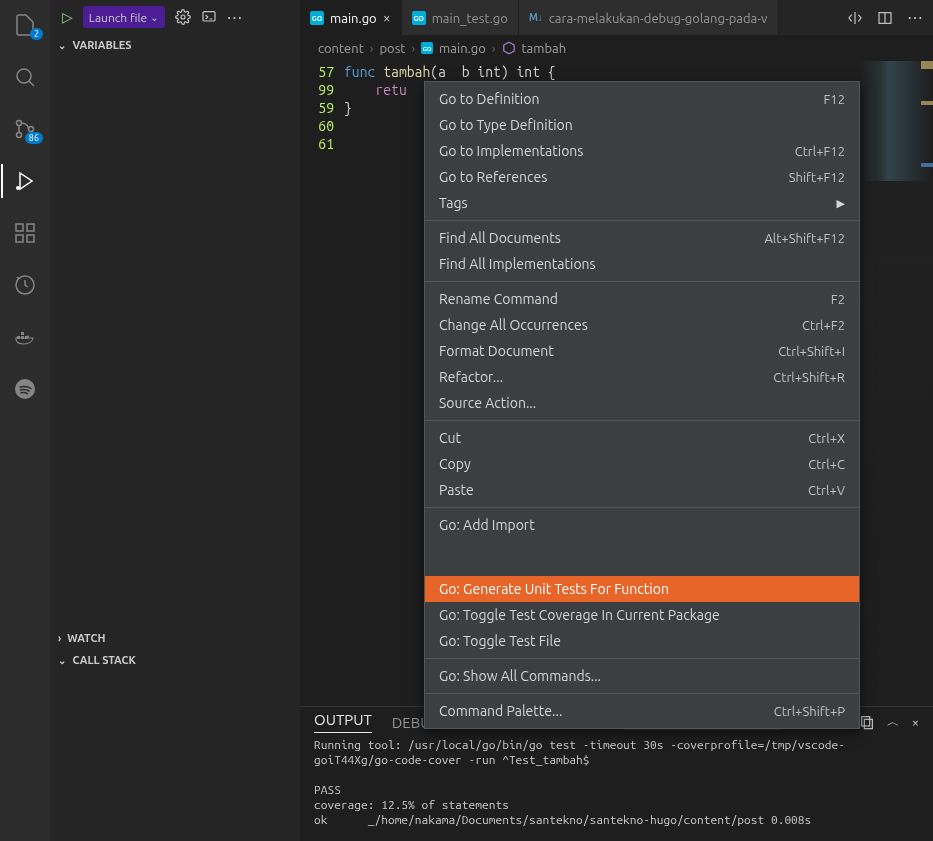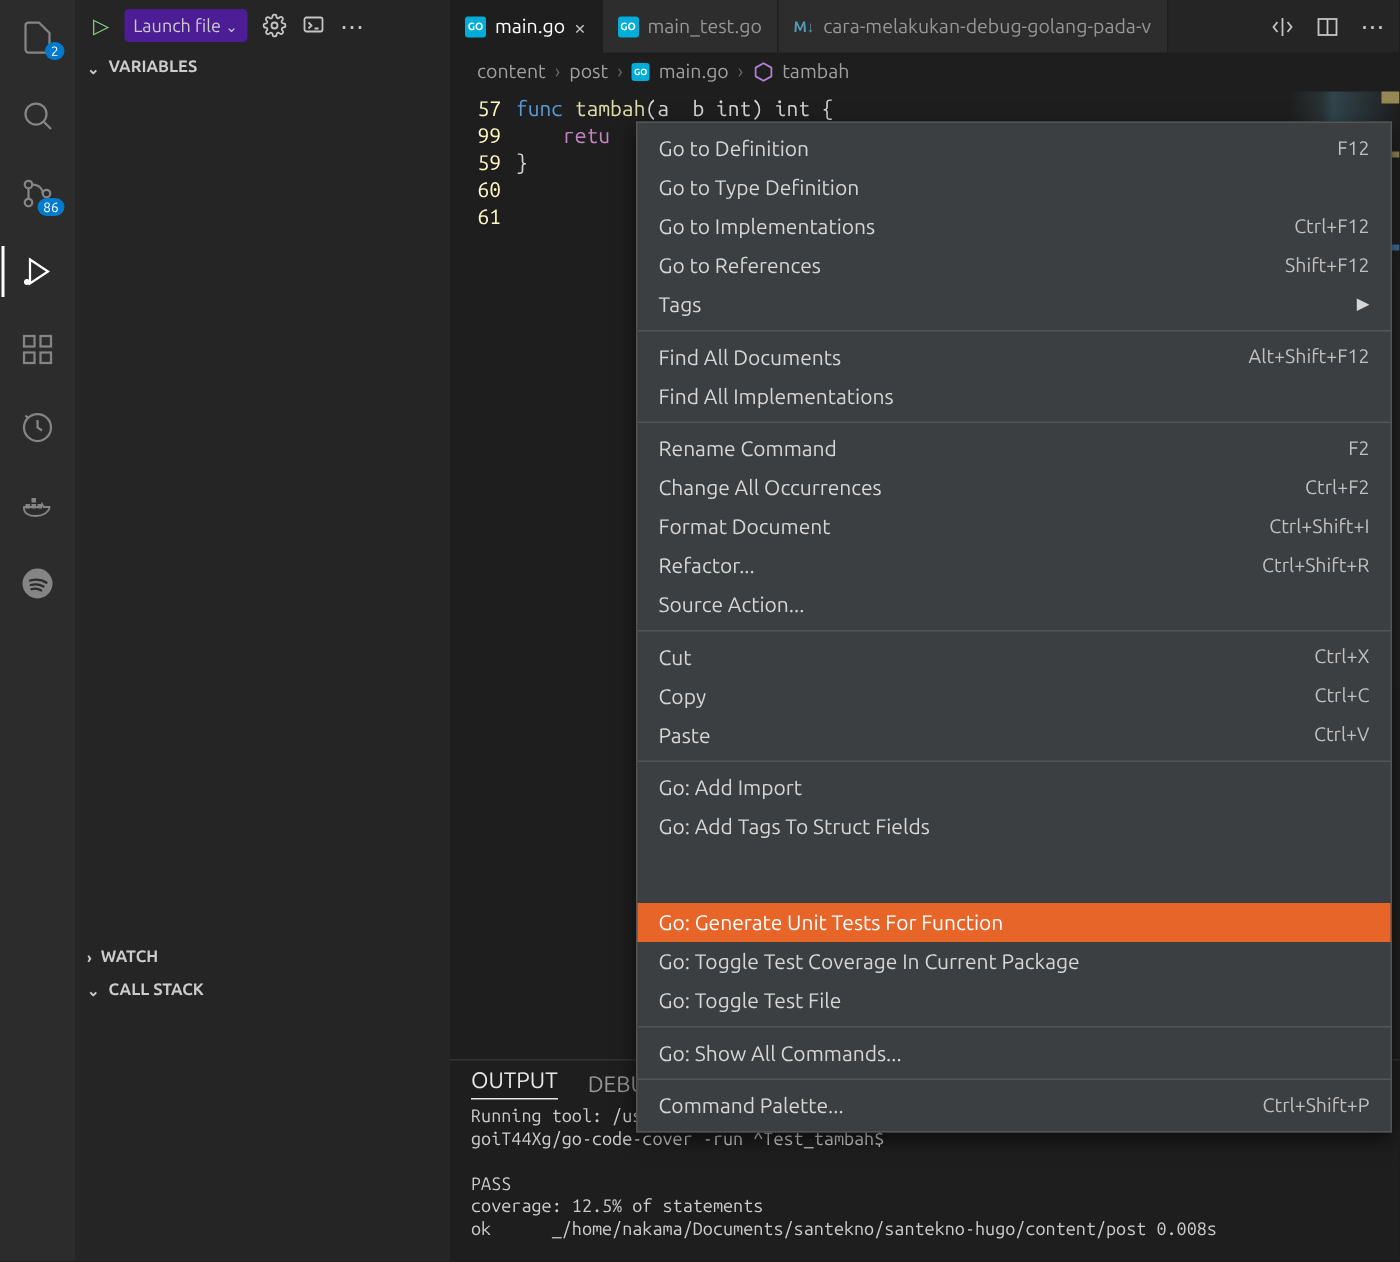--- a/index.html
+++ b/index.html
@@ -149,21 +149,21 @@
 .breadcrumb .sep { color: #666; }
 .editor {
   flex: 1;
   position: relative;
   display: flex;
 }
 .gutter {
   width: 44px;
   text-align: right;
   padding-right: 10px;
-  color: #fef9c3;
+  color: #bef264;
   font-family: "Ubuntu Mono", Consolas, monospace;
   font-size: 14px;
   line-height: 18px;
   padding-top: 2px;
 }
 .code {
   flex: 1;
   font-family: "Ubuntu Mono", Consolas, monospace;
   font-size: 14px;
   line-height: 18px;
@@ -235,21 +235,21 @@
   font-size: 12px;
   line-height: 15px;
   color: #cccccc;
   overflow: hidden;
   white-space: pre-wrap;
 }
 .context-menu {
   position: absolute;
   left: 424px;
   top: 81px;
-  width: 504px;
+  width: 436px;
   background: #3c3f41;
   box-shadow: 0 4px 12px rgba(0,0,0,0.6);
   border: 1px solid #555;
   font-size: 14px;
   color: #d6d6d6;
   padding: 4px 0;
 }
 .menu-item {
   display: flex;
   justify-content: space-between;
@@ -544,24 +544,20 @@
     </div>
     <div class="menu-item">
       <span>Paste</span>
       <span class="shortcut">Ctrl+V</span>
     </div>
     <div class="menu-sep"></div>
     <div class="menu-item">
       <span>Go: Add Import</span>
       <span class="shortcut"></span>
     </div>
-    <div class="menu-item">
-      <span>Go: Add Tags To Struct Fields</span>
-      <span class="shortcut"></span>
-    </div>
     <div class="menu-item highlight">
       <span>Go: Generate Unit Tests For Function</span>
       <span class="shortcut"></span>
     </div>
     <div class="menu-item">
       <span>Go: Toggle Test Coverage In Current Package</span>
       <span class="shortcut"></span>
     </div>
     <div class="menu-item">
       <span>Go: Toggle Test File</span>

